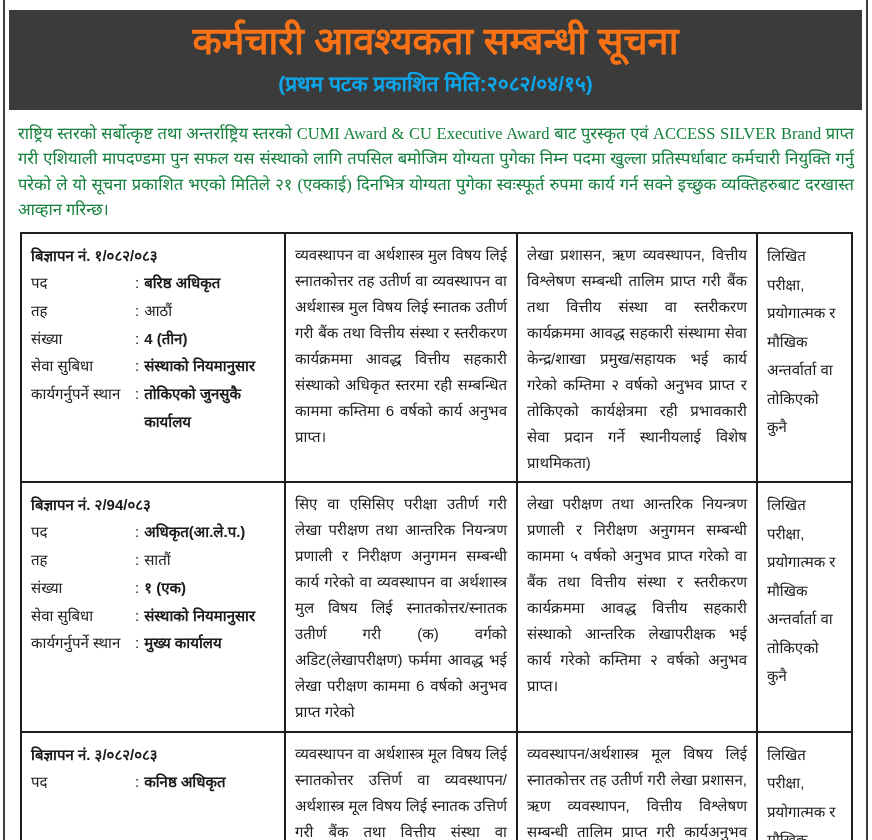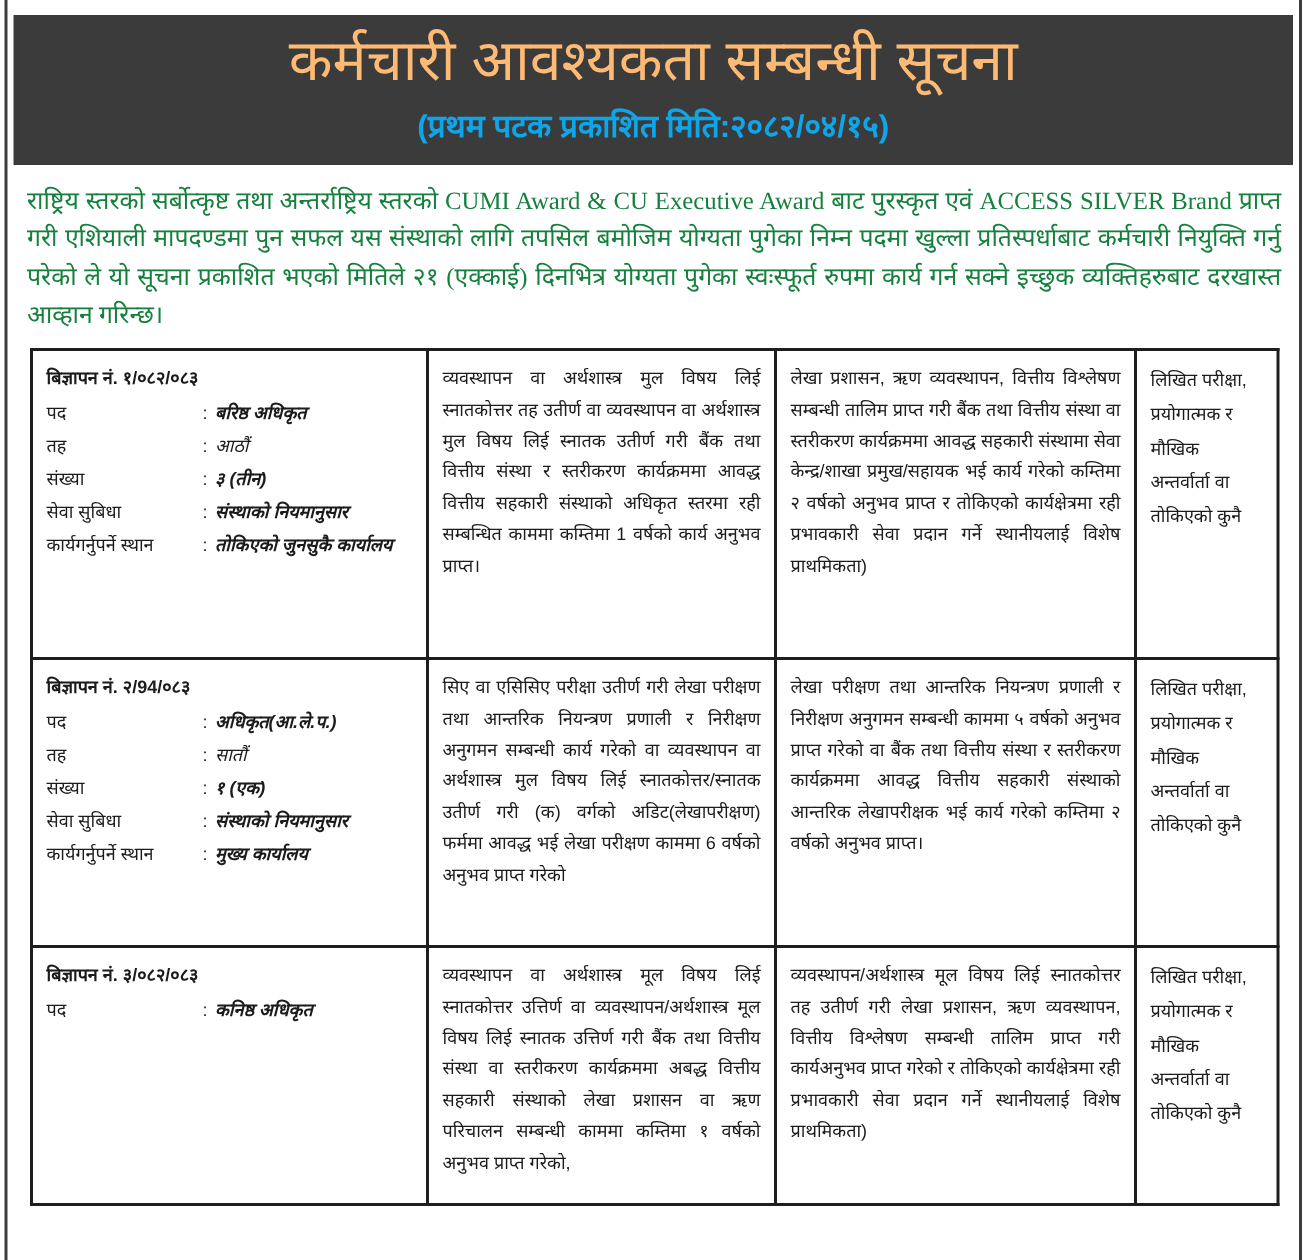--- a/index.html
+++ b/index.html
@@ -2,38 +2,38 @@
 <html><head>
 <meta charset="utf-8">
 <style>
   * { margin:0; padding:0; box-sizing:border-box; }
   html,body { width:872px; height:840px; background:#ffffff; overflow:hidden;
               font-family:"Liberation Sans", sans-serif; color:#1b1b1b; }
   .page-frame { position:absolute; left:3px; top:0; width:865px; height:842px;
                 border-left:2px solid #3c3c3c; border-right:2px solid #3c3c3c; }
   .banner { margin:10px 4px 0 4px; background:#3b3b3b; text-align:center;
             padding:11px 0 13px 0; }
-  .banner-title { font-size:38px; font-weight:normal; color:#fdba74; line-height:1.1; }
+  .banner-title { font-size:38px; font-weight:bold; color:#f97316; line-height:1.1; }
   .banner-subtitle { font-size:21px; font-weight:bold; color:#0ea5e9; margin-top:6px; }
   .intro { margin:11px 12px 0 13px; font-family:"Liberation Serif", serif;
            font-size:16.5px; line-height:1.55; text-align:justify; color:#15803d; }
   table.vacancy { border-collapse:collapse; margin:9px 0 0 15px; width:831px;
                   table-layout:fixed; }
   table.vacancy th, table.vacancy td { border:2px solid #1e1e1e; }
   table.vacancy th { font-size:15.5px; font-weight:bold; text-align:center;
                      vertical-align:middle; height:50px; padding:4px 6px; line-height:1.5; }
-  table.vacancy td { vertical-align:top; padding:8px 9px 6px 9px; font-size:12px; }
+  table.vacancy td { vertical-align:top; padding:8px 9px 6px 9px; font-size:15px; }
   col.c1 { width:264px; } col.c2 { width:232px; } col.c3 { width:240px; } col.c4 { width:95px; }
   td.cell-justify { text-align:justify; line-height:1.73; }
   td.cell-select { line-height:1.9; padding-left:8px; padding-right:4px; }
   .advert-no { font-weight:bold; line-height:1.8; }
   .kv { display:flex; line-height:1.85; }
   .kv-label { width:104px; flex:none; }
   .kv-colon { flex:none; margin-right:5px; }
-  .kv-value { flex:1; font-weight:bold;font-style:italic; }
+  .kv-value { flex:1; font-weight:bold; }
 </style>
 </head>
 <body>
 
 <div class="page-frame">
 
   <div class="banner">
     <div class="banner-title">कर्मचारी आवश्यकता सम्बन्धी सूचना</div>
     <div class="banner-subtitle">(प्रथम पटक प्रकाशित मिति:२०८२/०४/१५)</div>
   </div>
@@ -58,34 +58,34 @@
               <span class="kv-value">बरिष्ठ अधिकृत</span>
         </div>
         <div class="kv">
           <span class="kv-label">तह</span>
               <span class="kv-colon">:</span>
               <span class="kv-value" style="font-weight:normal;">आठौं</span>
         </div>
         <div class="kv">
           <span class="kv-label">संख्या</span>
               <span class="kv-colon">:</span>
-              <span class="kv-value">३ (तीन)</span>
+              <span class="kv-value">4 (तीन)</span>
         </div>
         <div class="kv">
           <span class="kv-label">सेवा सुबिधा</span>
               <span class="kv-colon">:</span>
               <span class="kv-value">संस्थाको नियमानुसार</span>
         </div>
         <div class="kv">
           <span class="kv-label">कार्यगर्नुपर्ने स्थान</span>
               <span class="kv-colon">:</span>
               <span class="kv-value">तोकिएको जुनसुकै कार्यालय</span>
         </div>
       </td>
-      <td class="cell-justify">व्यवस्थापन वा अर्थशास्त्र मुल विषय लिई स्नातकोत्तर तह उतीर्ण वा व्यवस्थापन वा अर्थशास्त्र मुल विषय लिई स्नातक उतीर्ण गरी बैंक तथा वित्तीय संस्था र स्तरीकरण कार्यक्रममा आवद्ध वित्तीय सहकारी संस्थाको अधिकृत स्तरमा रही सम्बन्धित काममा कम्तिमा 1 वर्षको कार्य अनुभव प्राप्त।</td>
+      <td class="cell-justify">व्यवस्थापन वा अर्थशास्त्र मुल विषय लिई स्नातकोत्तर तह उतीर्ण वा व्यवस्थापन वा अर्थशास्त्र मुल विषय लिई स्नातक उतीर्ण गरी बैंक तथा वित्तीय संस्था र स्तरीकरण कार्यक्रममा आवद्ध वित्तीय सहकारी संस्थाको अधिकृत स्तरमा रही सम्बन्धित काममा कम्तिमा 6 वर्षको कार्य अनुभव प्राप्त।</td>
       <td class="cell-justify">लेखा प्रशासन, ऋण व्यवस्थापन, वित्तीय विश्लेषण सम्बन्धी तालिम प्राप्त गरी बैंक तथा वित्तीय संस्था वा स्तरीकरण कार्यक्रममा आवद्ध सहकारी संस्थामा सेवा केन्द्र/शाखा प्रमुख/सहायक भई कार्य गरेको कम्तिमा २ वर्षको अनुभव प्राप्त र तोकिएको कार्यक्षेत्रमा रही प्रभावकारी सेवा प्रदान गर्ने स्थानीयलाई विशेष प्राथमिकता)</td>
       <td class="cell-select">लिखित परीक्षा, प्रयोगात्मक र मौखिक अन्तर्वार्ता वा तोकिएको कुनै</td>
     </tr>
 
     <tr style="height:192px;">
       <td>
         <div class="advert-no">बिज्ञापन नं. २/94/०८३</div>
         <div class="kv">
           <span class="kv-label">पद</span>
               <span class="kv-colon">:</span>

